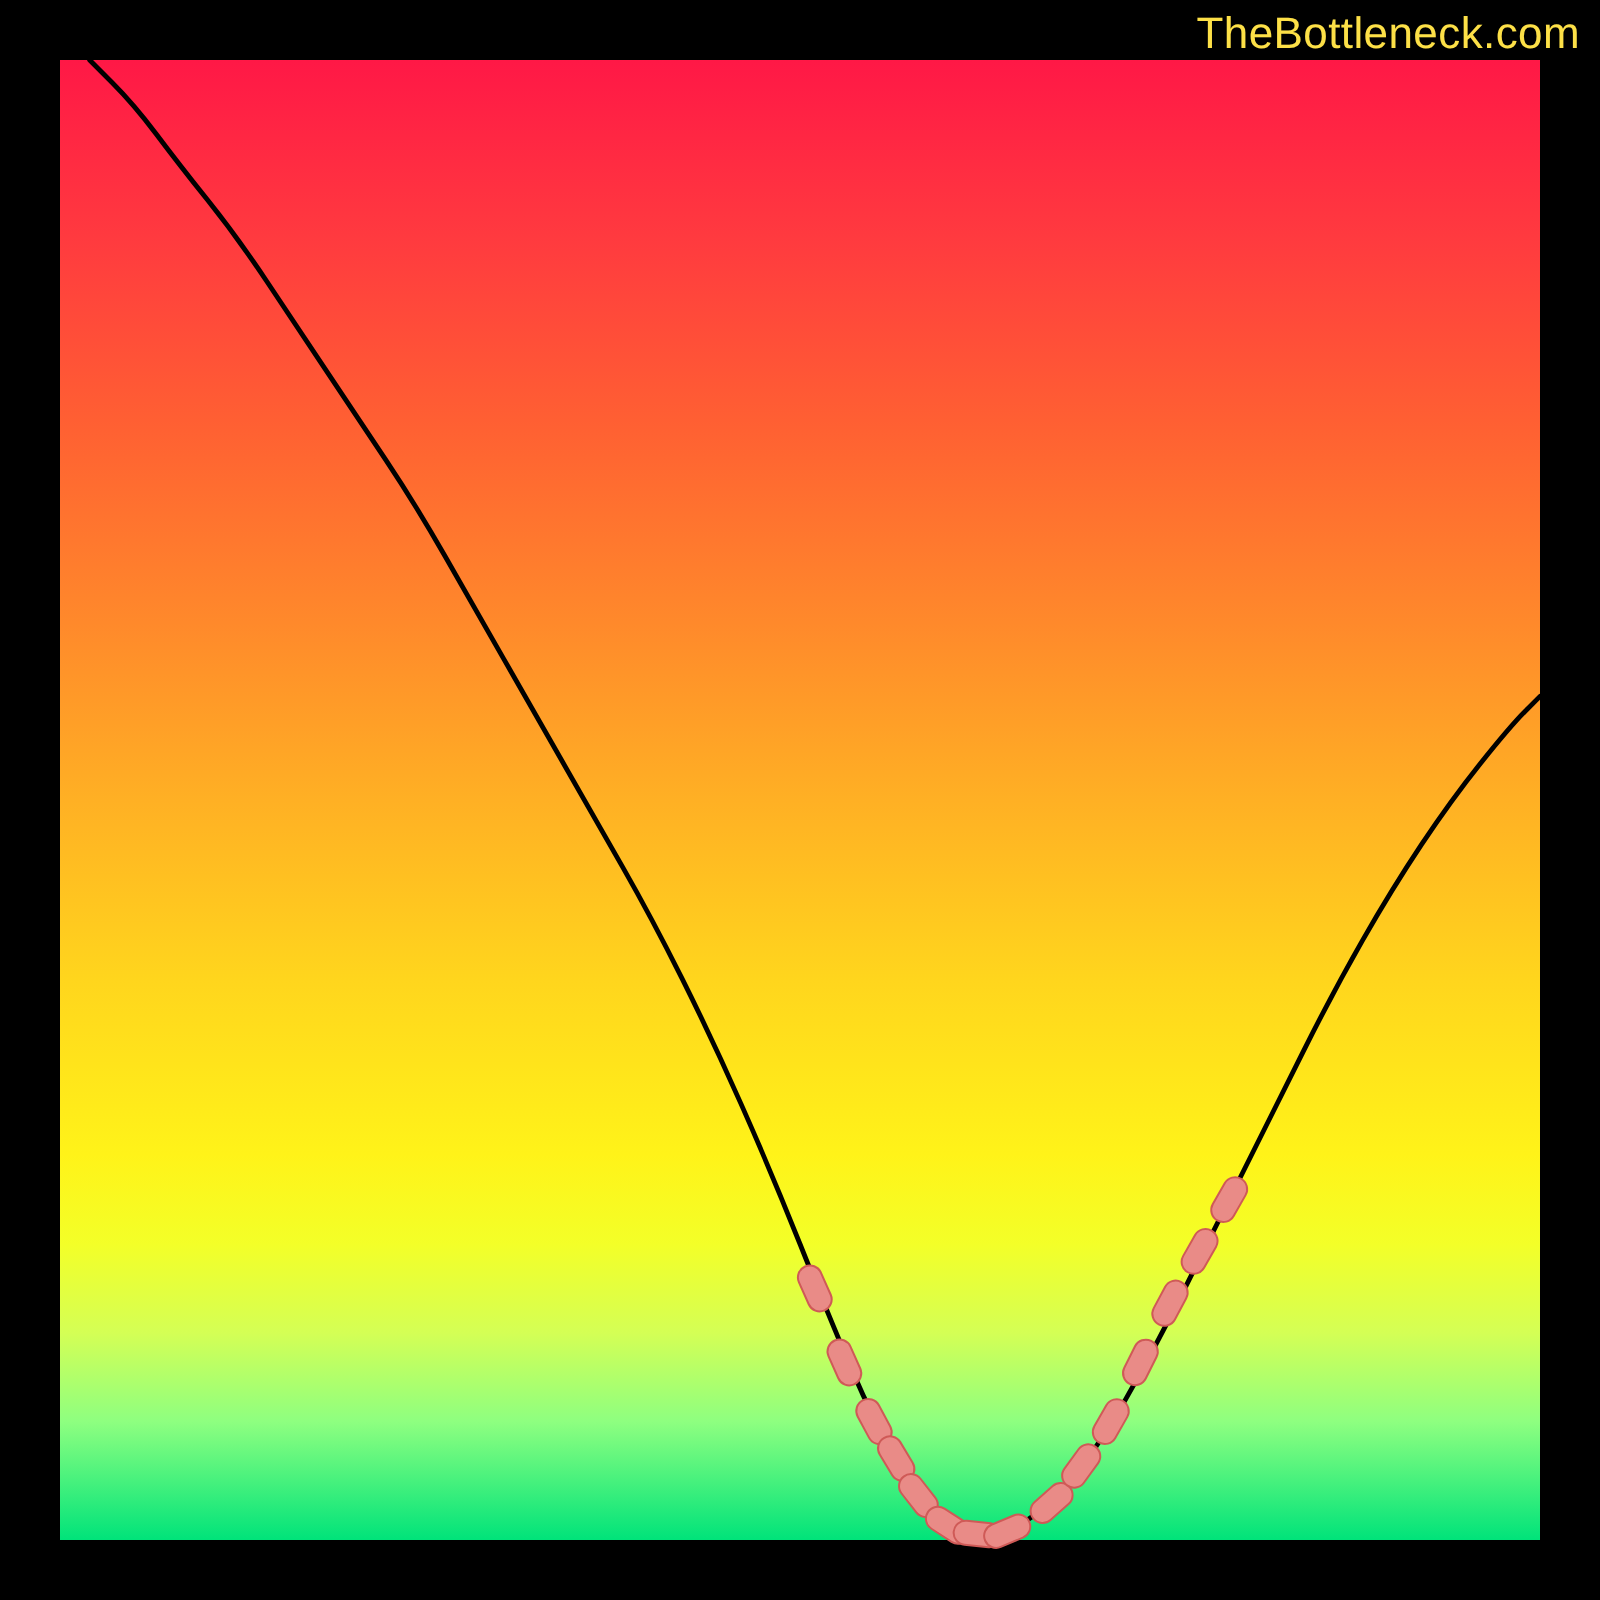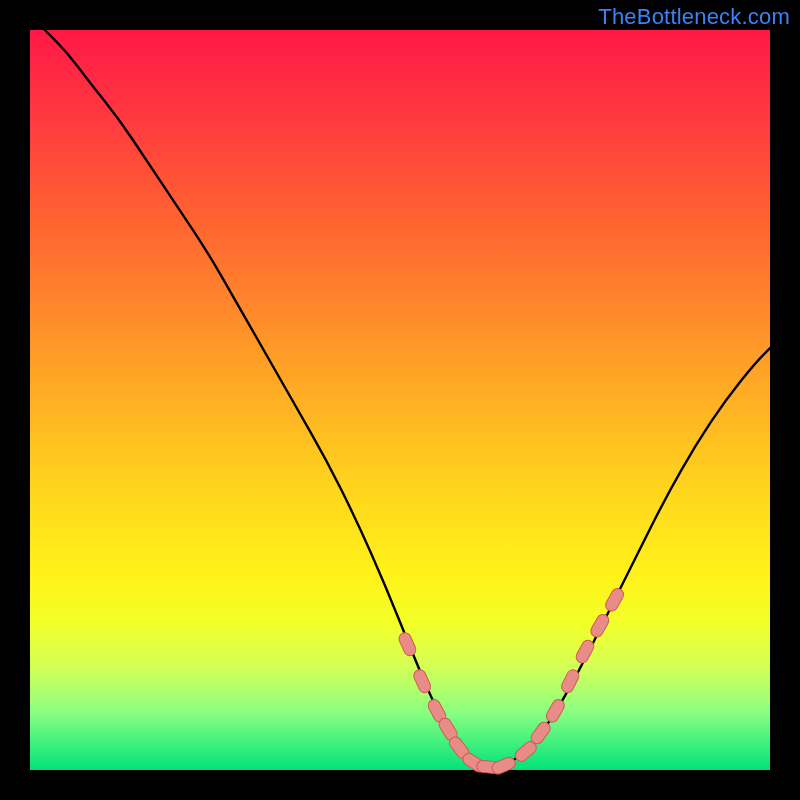--- a/index.html
+++ b/index.html
@@ -36,21 +36,21 @@
       #f3ff28 80%,
       #d4ff55 86%,
       #8eff80 92%,
       #00e37a 100%
     );
   }
   .watermark {
     position: absolute;
     top: 4px;
     right: 10px;
-    color: #3b82f6;
+    color: #fde047;
     font-family: Arial, Helvetica, sans-serif;
     font-size: 22px;
     letter-spacing: 0.2px;
     user-select: none;
   }
   svg.overlay {
     position: absolute;
     left: 30px;
     top: 30px;
     width: 740px;

